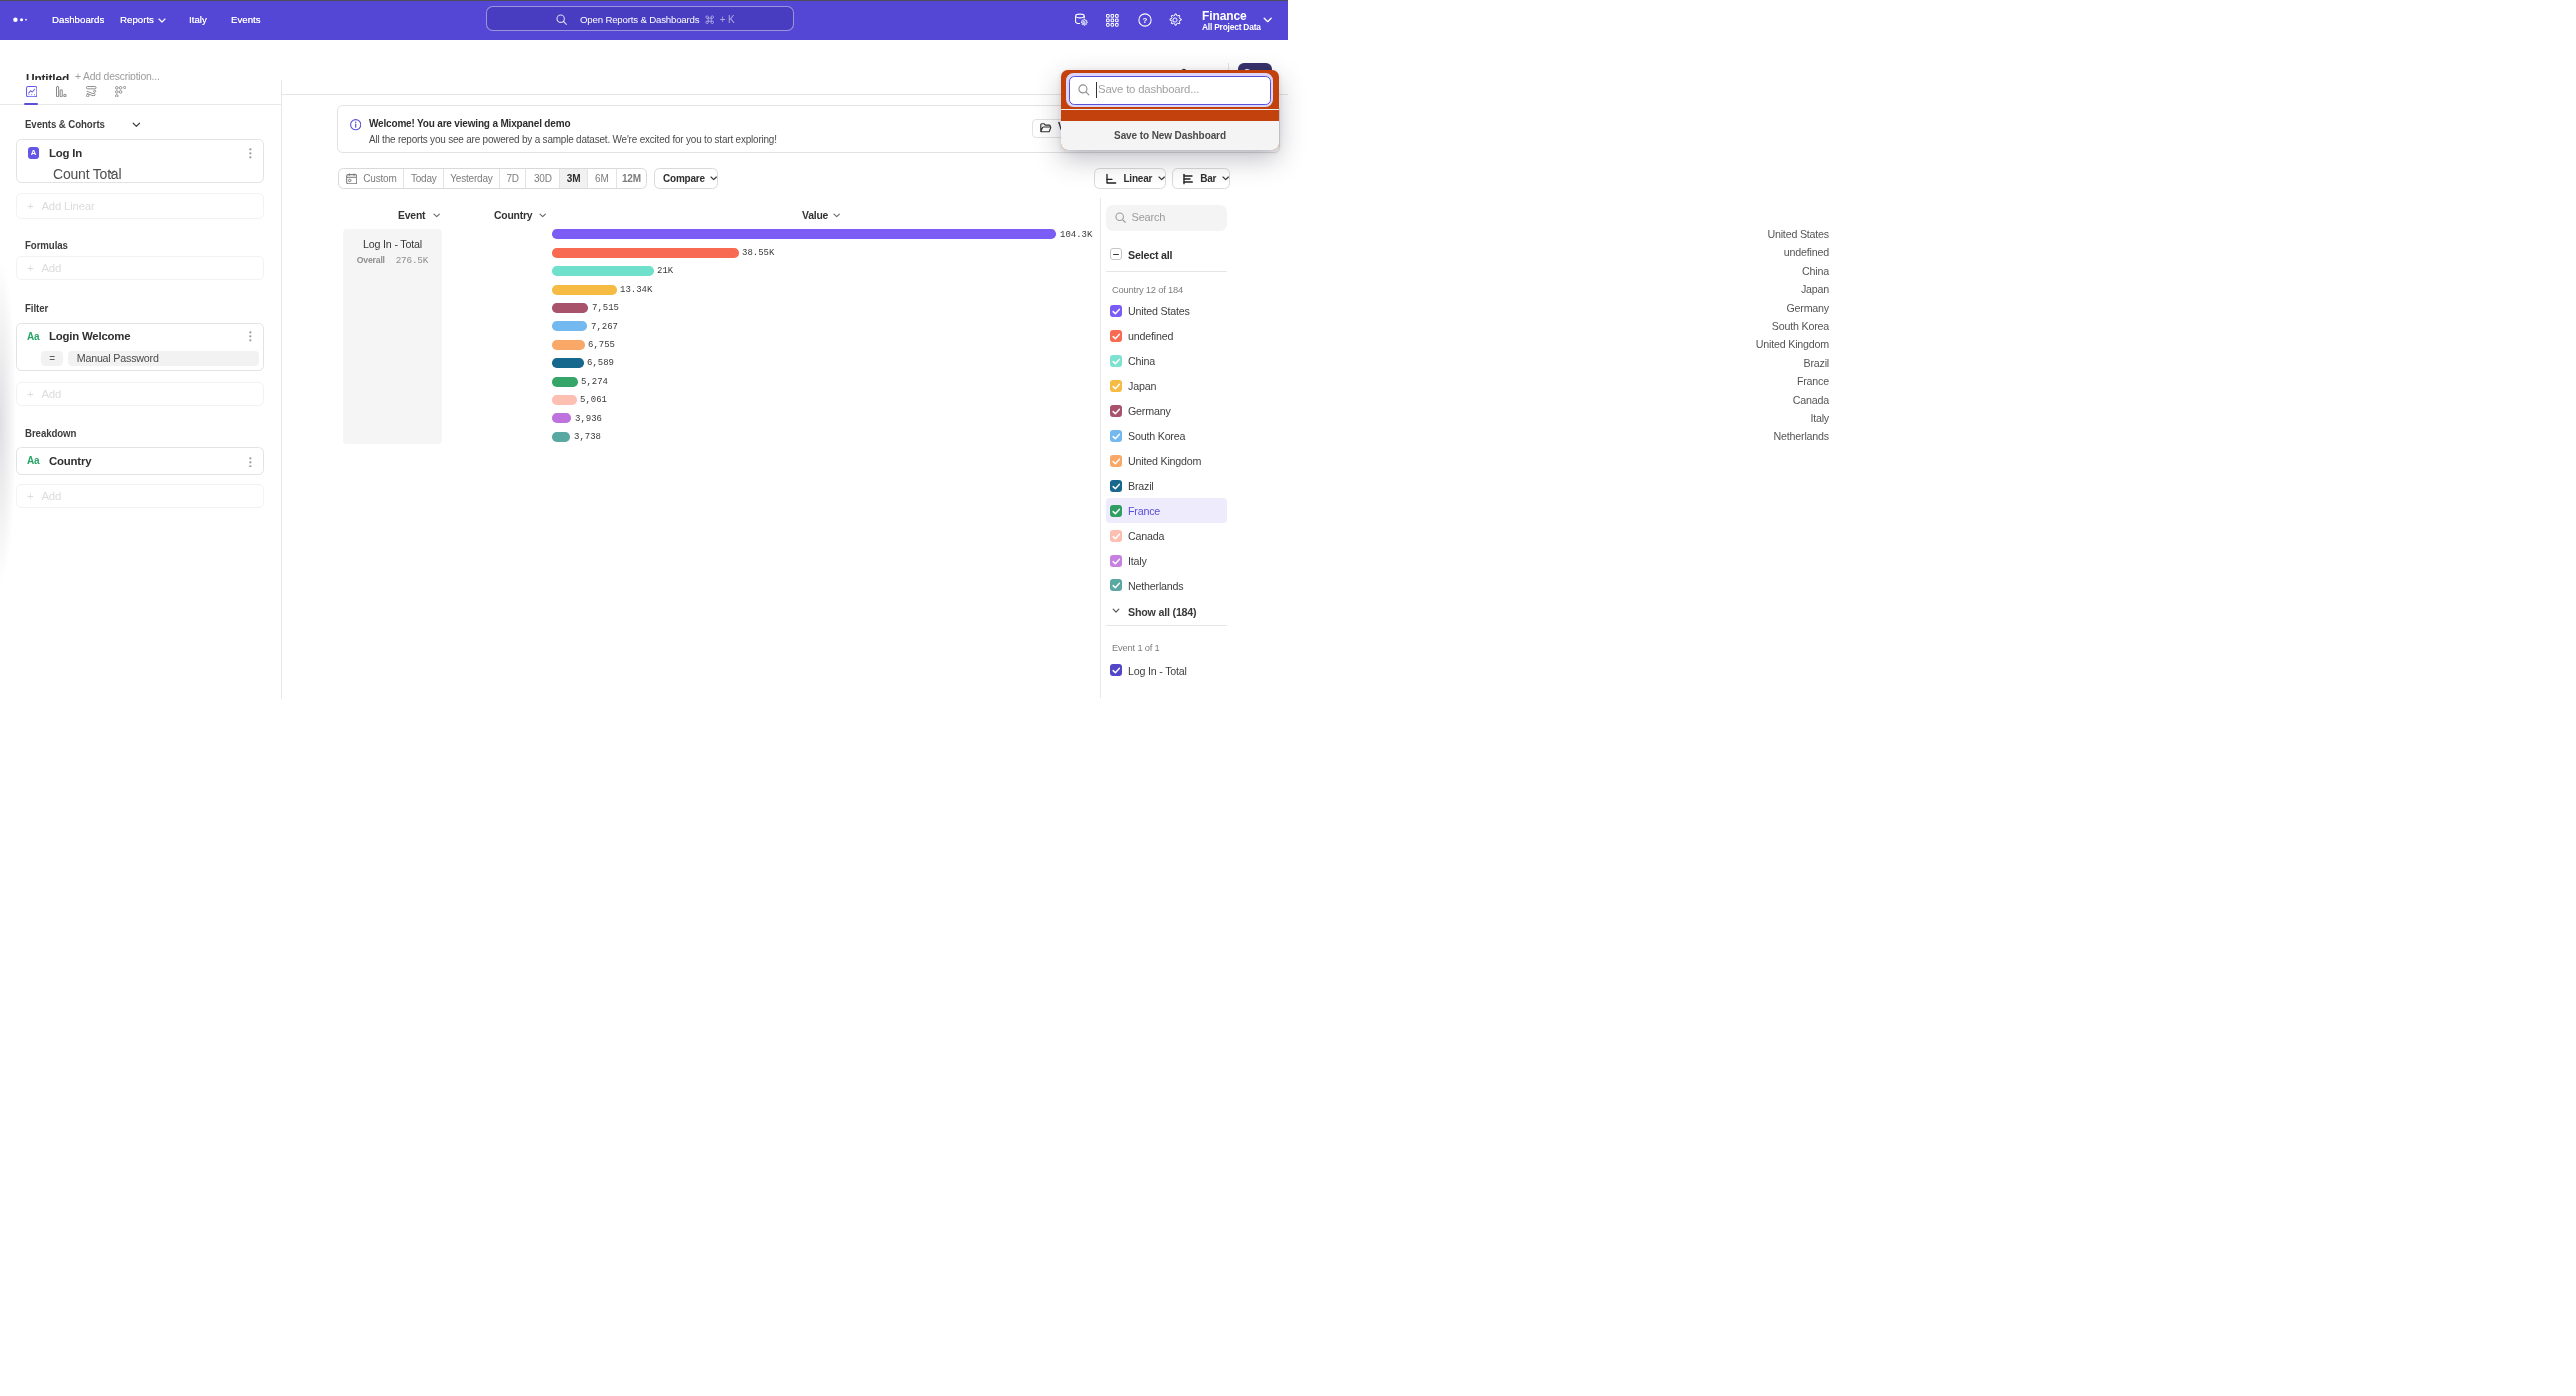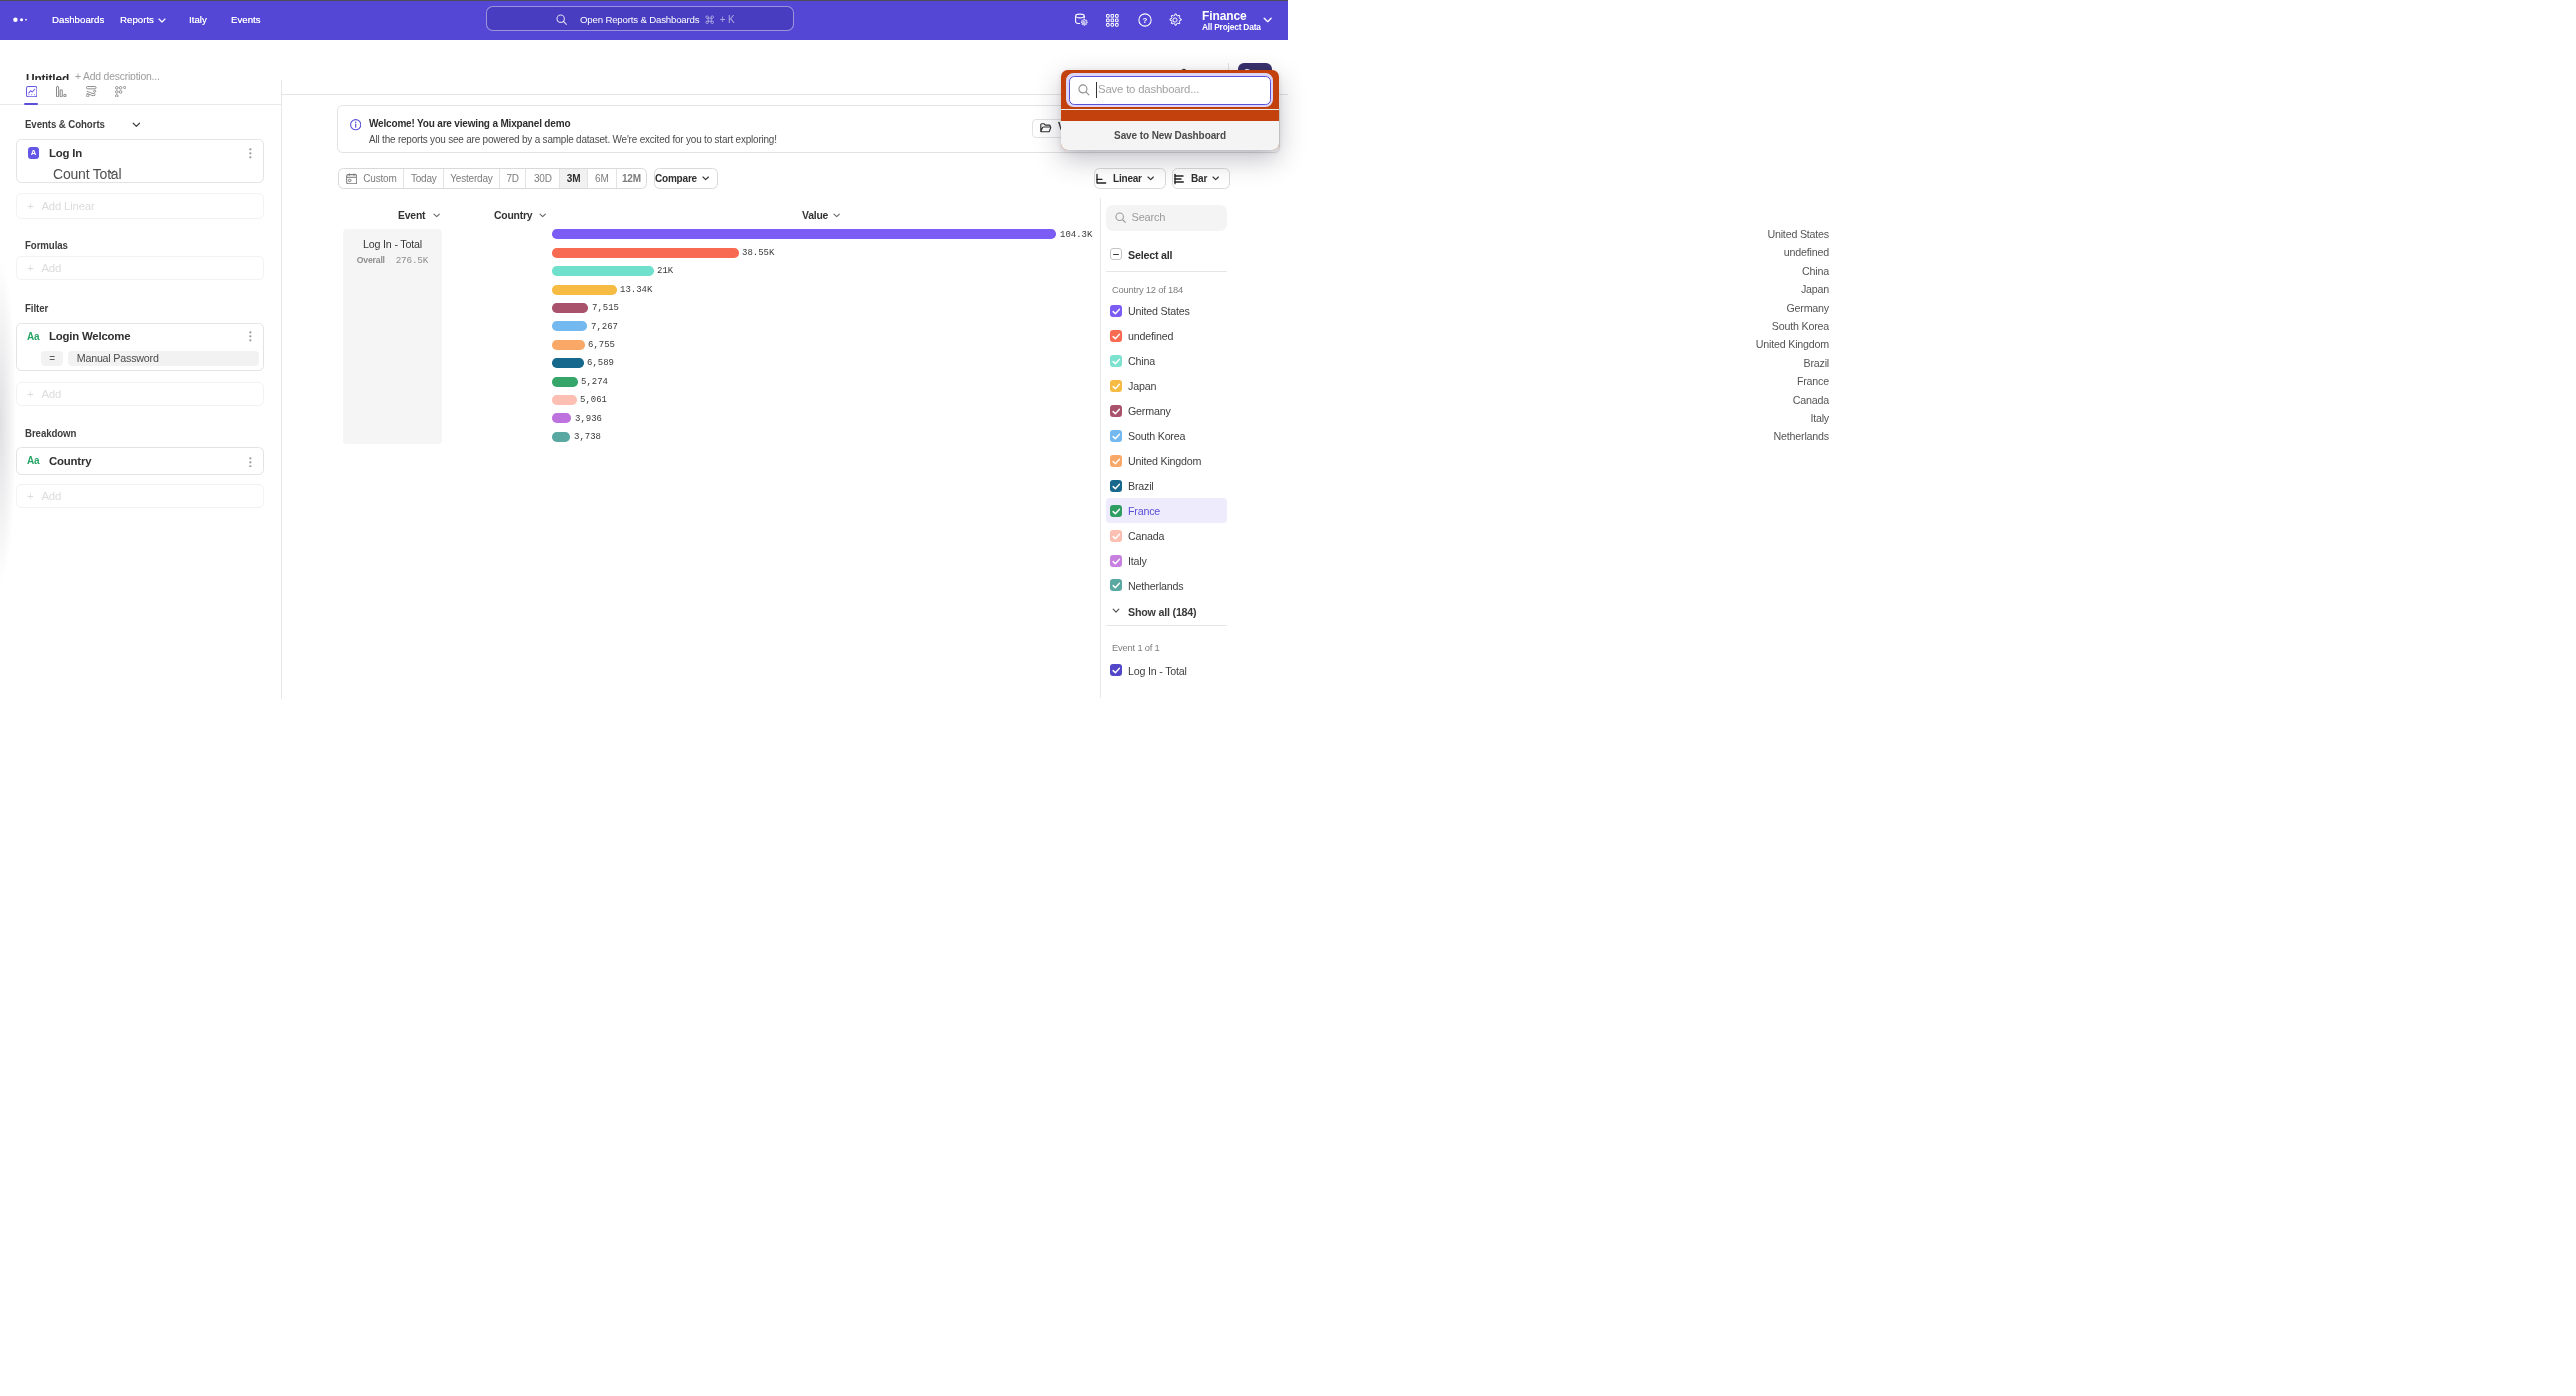--- a/index.html
+++ b/index.html
@@ -24,21 +24,21 @@
   .ghost { position:absolute; left:16px; width:248px; border:0.7px solid #f2f2f2; border-radius:5.4px;
     color:#dcdcdc; font-size:11.4px; }
   .sechead { position:absolute; left:25px; font-size:11px; font-weight:700; color:#3d3d3d; letter-spacing:-0.1px; transform:scaleX(0.88); transform-origin:0 50%; }
   
   .seg { position:absolute; top:168px; height:21px; border:0.7px solid #d9d9d9; border-radius:5.4px;
     background:#fff; display:flex; align-items:center; }
   .seg .it { height:100%; display:flex; align-items:center; justify-content:center;
     font-size:10px; color:#7c7c7c; border-right:0.7px solid #e3e3e3; }
   .seg .it:last-child { border-right:none;font-weight:bold; }
   .btn { position:absolute; top:168px; height:21px; border:0.7px solid #d9d9d9; border-radius:5.4px;
-    background:#fff; display:flex; align-items:center; justify-content:flex-start;
+    background:#fff; display:flex; align-items:center; justify-content:flex-end;
     font-size:10px; color:#2f2f2f; font-weight:600; }
   .mono { font-family:"Liberation Mono", monospace; }
   .bar { position:absolute; height:10px; border-radius:4.7px; }
   .blabel { position:absolute; font-family:"Liberation Mono", monospace; font-size:9px;
     color:#3b3b3b; line-height:10px; letter-spacing:0; }
   .clabel { position:absolute; right:747px; font-size:10.7px; color:#555; line-height:10.7px; text-align:right; }
   .cb { position:absolute; width:12px; height:12px; border-radius:3px; }
   .lrow { position:absolute; left:1128px; font-size:10.7px; color:#3f3f3f; }
   .small-grey { position:absolute; left:1112px; font-size:9.4px; color:#7e7e7e; }
 </style>

